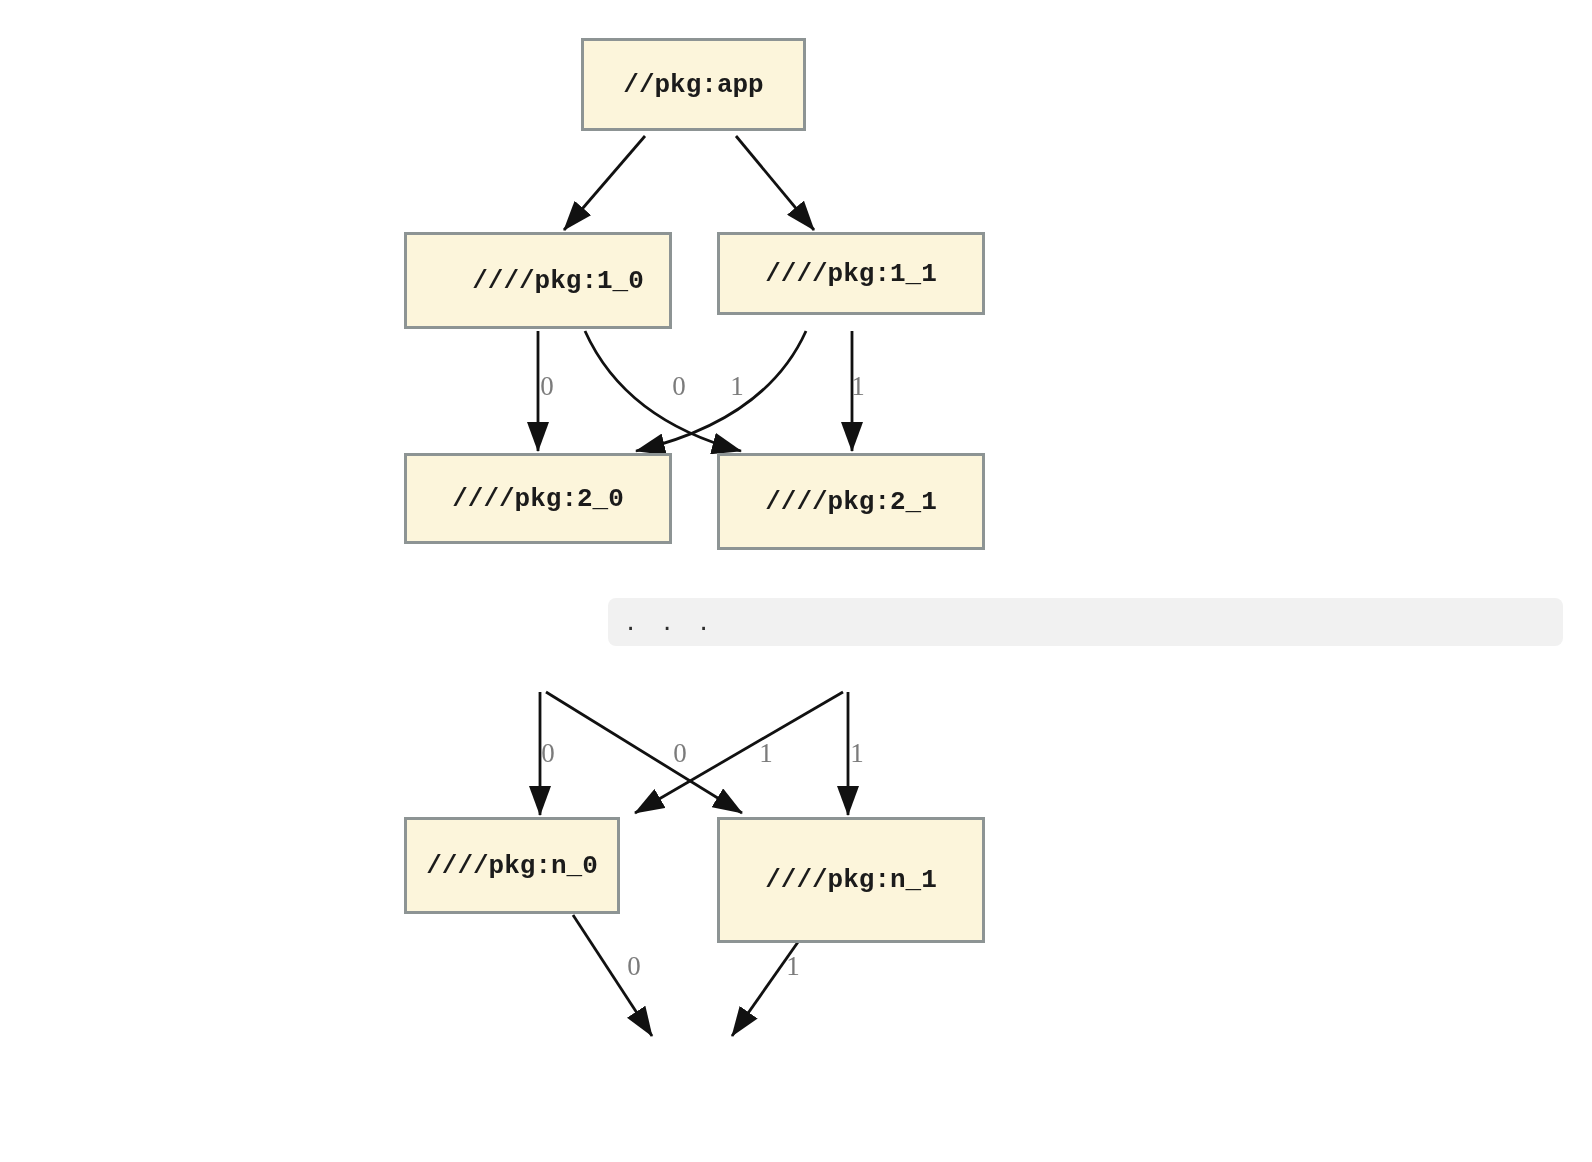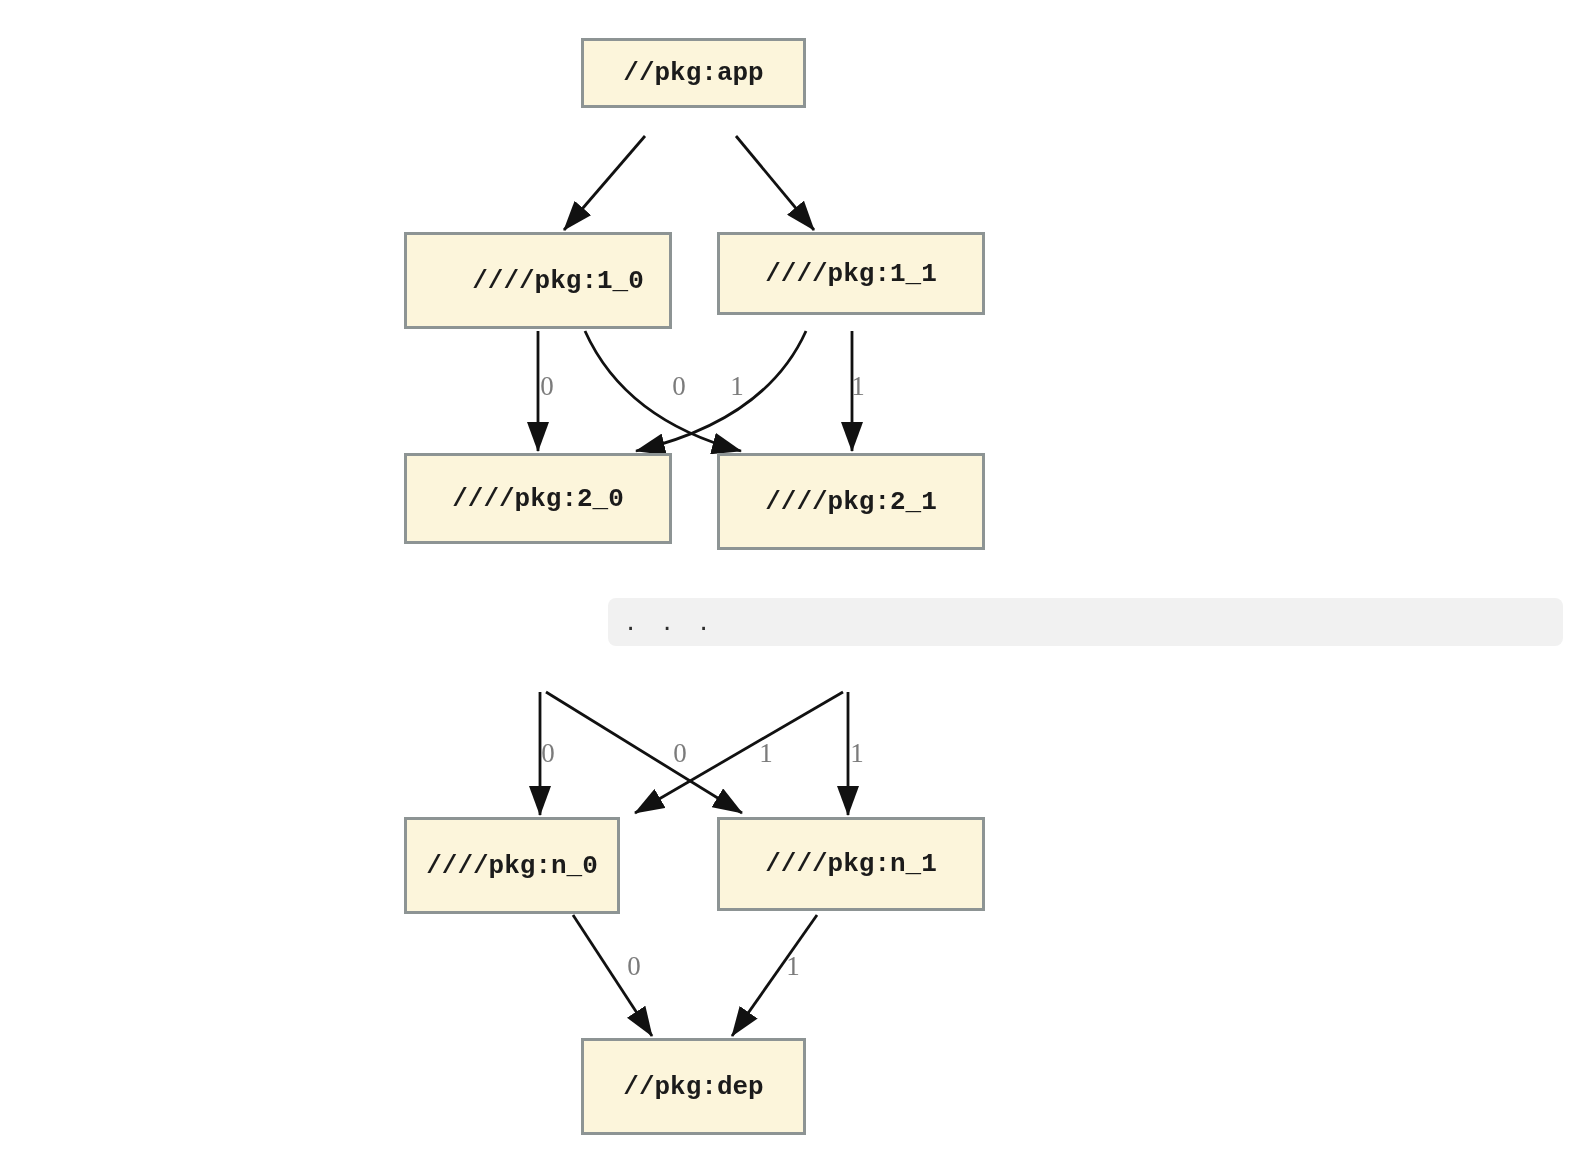--- a/index.html
+++ b/index.html
@@ -77,39 +77,38 @@
     <path class="edge" marker-end="url(#arrow)" d="M806,331 Q766,420 636,451"></path>
     <path class="edge" marker-end="url(#arrow)" d="M852,331 L852,451"></path>
     <path class="edge" marker-end="url(#arrow)" d="M540,692 L540,815"></path>
     <path class="edge" marker-end="url(#arrow)" d="M546,692 L742,813"></path>
     <path class="edge" marker-end="url(#arrow)" d="M843,692 L635,813"></path>
     <path class="edge" marker-end="url(#arrow)" d="M848,692 L848,815"></path>
     <path class="edge" marker-end="url(#arrow)" d="M573,915 L652,1036"></path>
     <path class="edge" marker-end="url(#arrow)" d="M817,915 L732,1036"></path>
   </svg>
 
-  <div class="node" style="left:581px; top:38px; width:225px; height:70px;text-align:right;">//pkg:app</div>
+  <div class="node" style="left:581px; top:38px; width:225px; height:93px;text-align:right;">//pkg:app</div>
 
   <div class="node" style="left:404px; top:232px; width:268px; height:97px;padding-left:40px;">////pkg:1_0</div>
 
   <div class="node" style="left:717px; top:232px; width:268px; height:83px;">////pkg:1_1</div>
 
   <div class="node" style="left:404px; top:453px; width:268px; height:91px;">////pkg:2_0</div>
 
   <div class="node" style="left:717px; top:453px; width:268px; height:97px;font-family:Liberation Mono, monospace;">////pkg:2_1</div>
 
   <div class="ellipsis-bar">
     <span>. . .</span>
   </div>
 
   <div class="node" style="left:404px; top:817px; width:216px; height:97px;">////pkg:n_0</div>
 
-  <div class="node" style="left:717px; top:817px; width:268px; height:94px;">////pkg:n_1</div>
+  <div class="node" style="left:717px; top:817px; width:268px; height:126px;">////pkg:n_1</div>
 
-  <div class="node" style="left:581px; top:1038px; width:225px; height:97px;">//pkg:dep</div>
 
   <span class="edge-label" style="left:547px; top:386px;">0</span>
   <span class="edge-label" style="left:679px; top:386px;">0</span>
   <span class="edge-label" style="left:737px; top:386px;">1</span>
   <span class="edge-label" style="left:858px; top:386px;">1</span>
 
   <span class="edge-label" style="left:548px; top:753px;">0</span>
   <span class="edge-label" style="left:680px; top:753px;">0</span>
   <span class="edge-label" style="left:766px; top:753px;">1</span>
   <span class="edge-label" style="left:857px; top:753px;">1</span>

